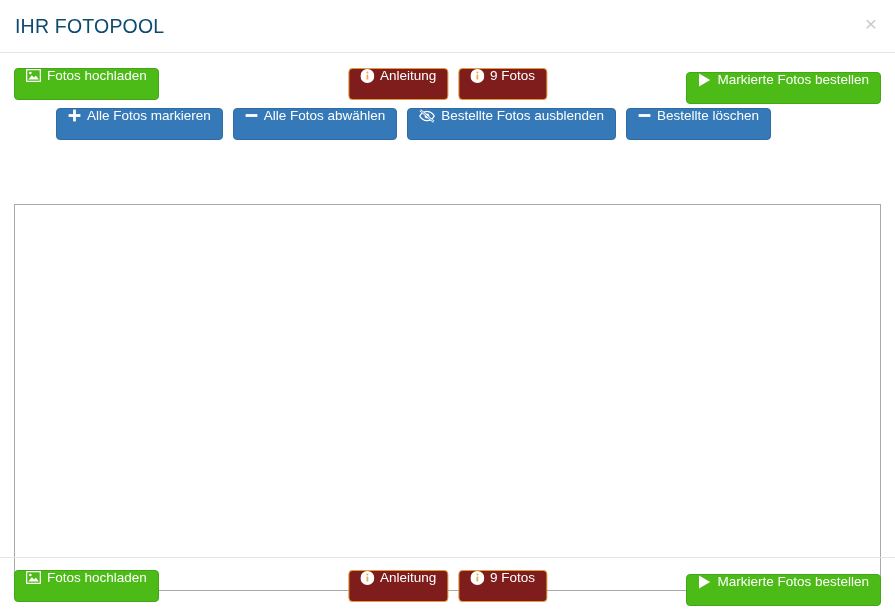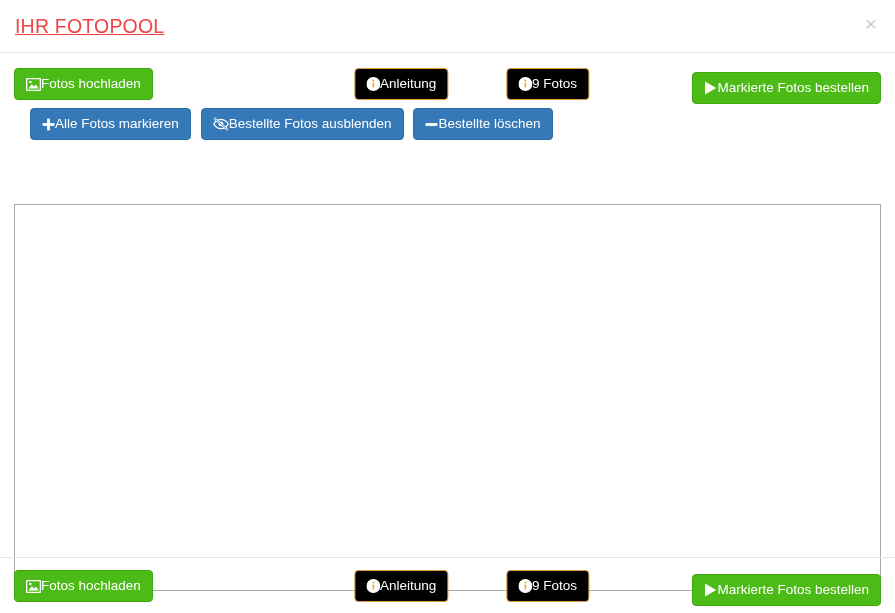--- a/index.html
+++ b/index.html
@@ -33,26 +33,25 @@
     border-bottom: 1px solid #e5e5e5;
     padding: 0 15px;
     flex: 0 0 auto;
   }
   .modal-title {
     position: absolute;
     left: 15px;
     top: 15px;
     font-size: 19.5px;
     font-weight: normal;
-    color: #ef4444;
+    color: #0c4a6e;
     letter-spacing: 0.2px;
     line-height: 1.2;
     margin: 0;
     white-space: nowrap;
-    text-decoration: underline;
   }
   .close-button {
     position: absolute;
     right: 13px;
     top: 13px;
     width: 22px;
     height: 22px;
     line-height: 20px;
     text-align: center;
     font-size: 21px;
@@ -74,49 +73,49 @@
 
   .toolbar {
     position: relative;
     height: 32px;
   }
   .toolbar-row-1 { margin-top: 15px; }
   .toolbar-row-2 { margin-top: 8px; }
 
   .btn {
     display: inline-flex;
-    align-items: center;
-    gap: 0;
+    align-items: flex-start;
+    gap: 6px;
     box-sizing: border-box;
     height: 32px;
     padding: 0 11px;
     border: 1px solid transparent;
     border-radius: 4px;
     font-family: "Liberation Sans", sans-serif;
     font-size: 13.5px;
     line-height: 1;
     color: #ffffff;
     white-space: nowrap;
     cursor: pointer;
     vertical-align: top;
     -webkit-font-smoothing: antialiased;
   }
   .btn .btn-label { display: inline-block; }
 
   .btn-green  { background: #4cbb17; border-color: #43a614; }
   .btn-blue   { background: #3579b8; border-color: #2e6da4; }
-  .btn-orange { background: #000000; border-color: #e39c38; margin-left: 48px; }
+  .btn-orange { background: #7f1d1d; border-color: #e39c38; }
 
   .btn-sm-gap { margin-right: 6px; }
 
   
   .grp-left   { position: absolute; left: 14px;  top: 0; }
   .grp-center { position: absolute; left: 50%; top: 0; transform: translateX(-50%); }
   .grp-right  { position: absolute; right: 14px; top: 4px; }
-  .grp-full   { position: absolute; left: 2px; top: 0; padding-left: 28px; }
+  .grp-full   { position: absolute; left: 28px; top: 0; padding-left: 28px; }
 
   
   .icon {
     display: inline-block;
     line-height: 0;
     flex: 0 0 auto;
   }
   .icon svg { display: block; }
 
   
@@ -215,20 +214,28 @@
         <button class="btn btn-blue btn-sm-gap">
           <span class="icon">
             <svg width="13" height="13" viewBox="0 0 13 13">
               <rect x="5.1" y="0.6" width="2.8" height="11.8" fill="#ffffff"></rect>
               <rect x="0.6" y="5.1" width="11.8" height="2.8" fill="#ffffff"></rect>
             </svg>
           </span>
           <span class="btn-label">Alle Fotos markieren</span>
         </button>
 
+        <button class="btn btn-blue btn-sm-gap">
+          <span class="icon">
+            <svg width="13" height="13" viewBox="0 0 13 13">
+              <rect x="0.6" y="5.1" width="11.8" height="2.8" fill="#ffffff"></rect>
+            </svg>
+          </span>
+          <span class="btn-label">Alle Fotos abwählen</span>
+        </button>
 
         <button class="btn btn-blue btn-sm-gap">
           <span class="icon">
             <svg width="16" height="14" viewBox="0 0 16 14">
               <path d="M8 2.3 C11.6 2.3 14.4 5.3 15.2 7 C14.4 8.7 11.6 11.7 8 11.7 C4.4 11.7 1.6 8.7 0.8 7 C1.6 5.3 4.4 2.3 8 2.3 Z" fill="none" stroke="#ffffff" stroke-width="1.3"></path>
               <circle cx="8" cy="7" r="2.4" fill="#ffffff"></circle>
               <line x1="1.2" y1="1.2" x2="14.8" y2="12.8" stroke="#ffffff" stroke-width="2.2"></line>
               <line x1="1.2" y1="1.2" x2="14.8" y2="12.8" stroke="#3579b8" stroke-width="0.9"></line>
             </svg>
           </span>

